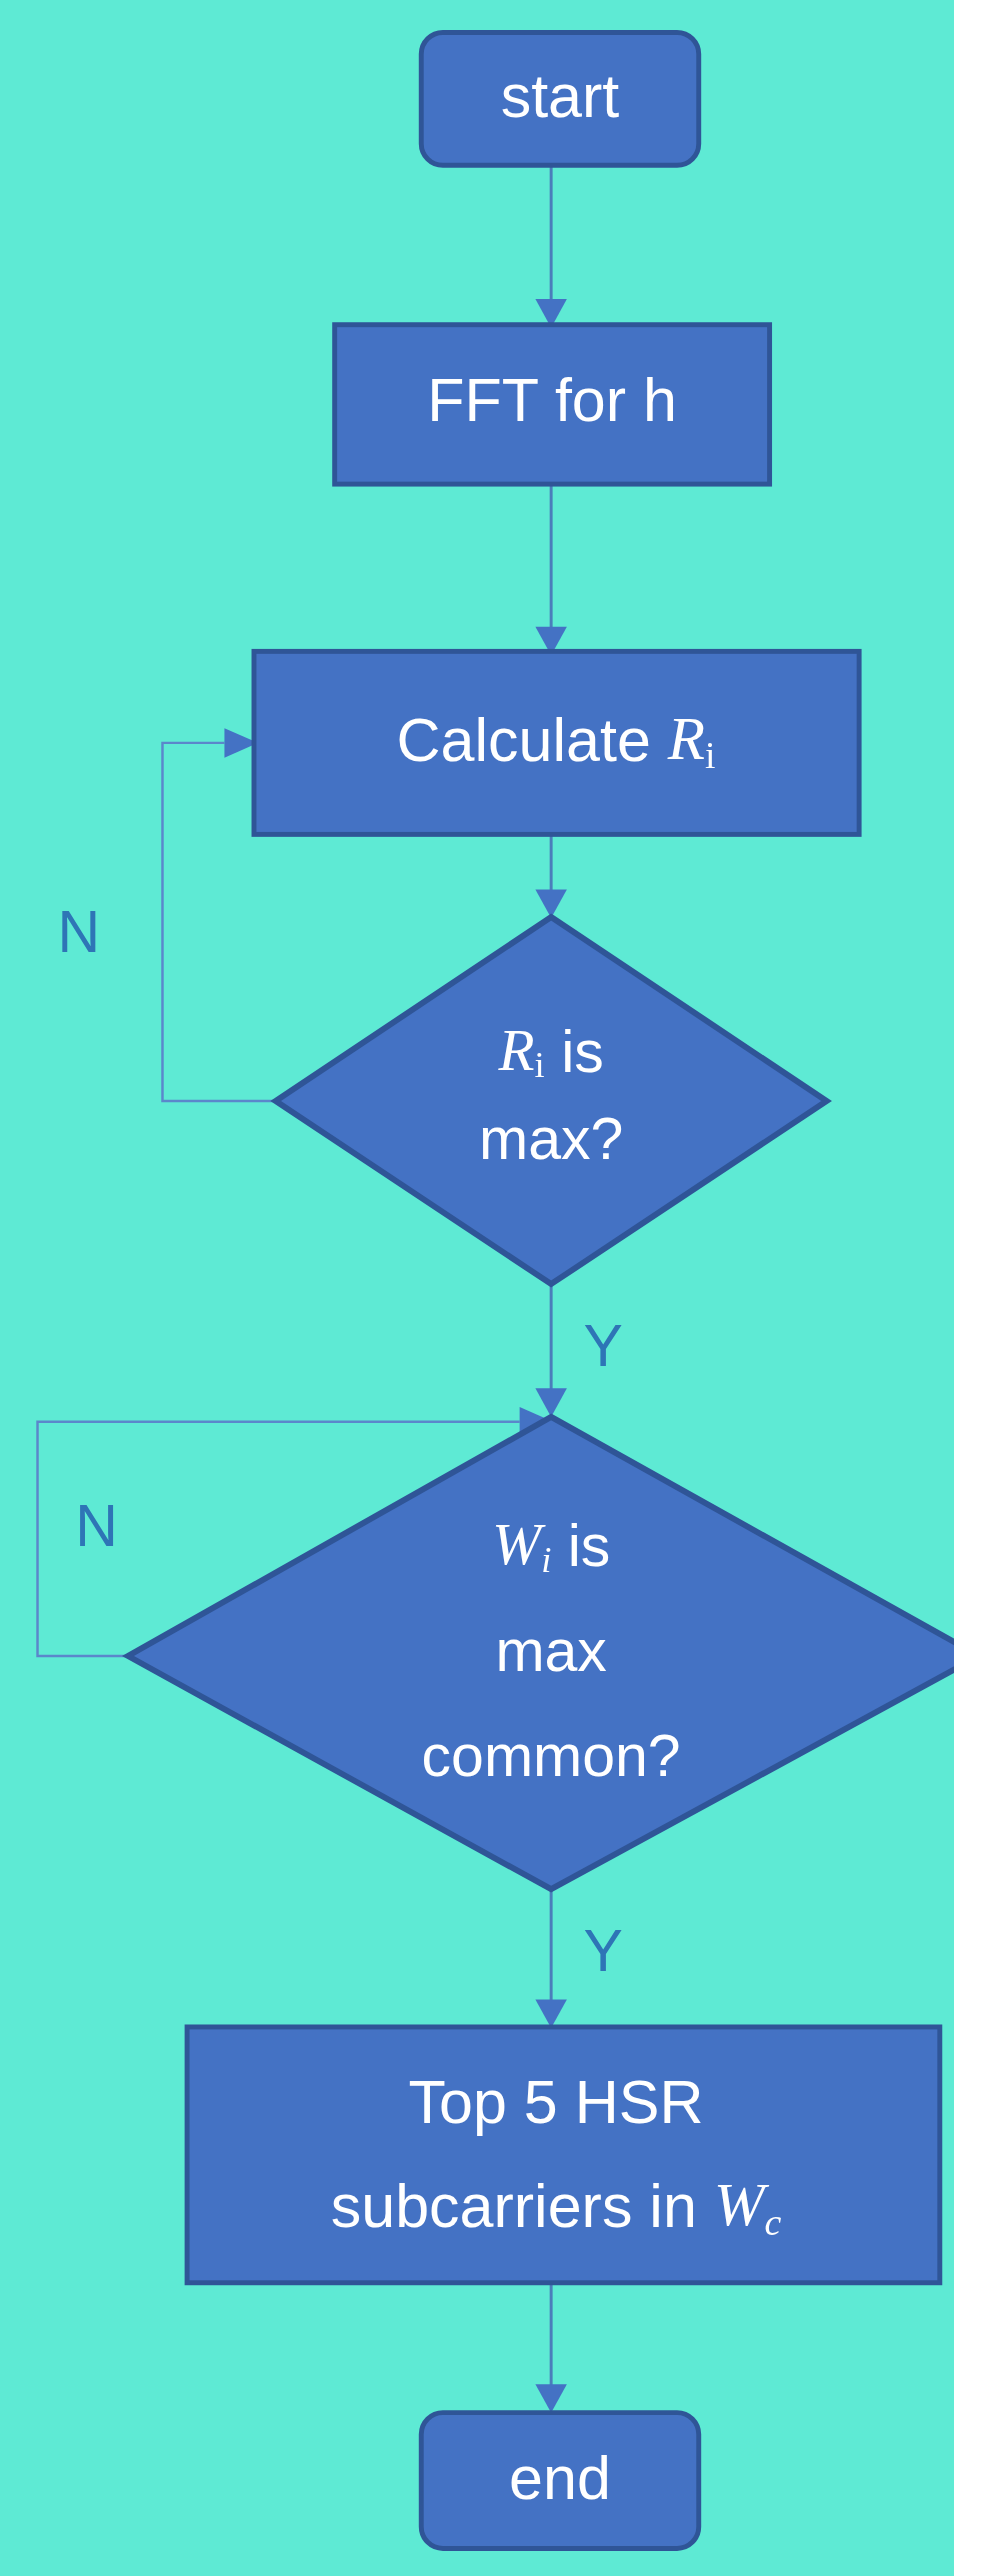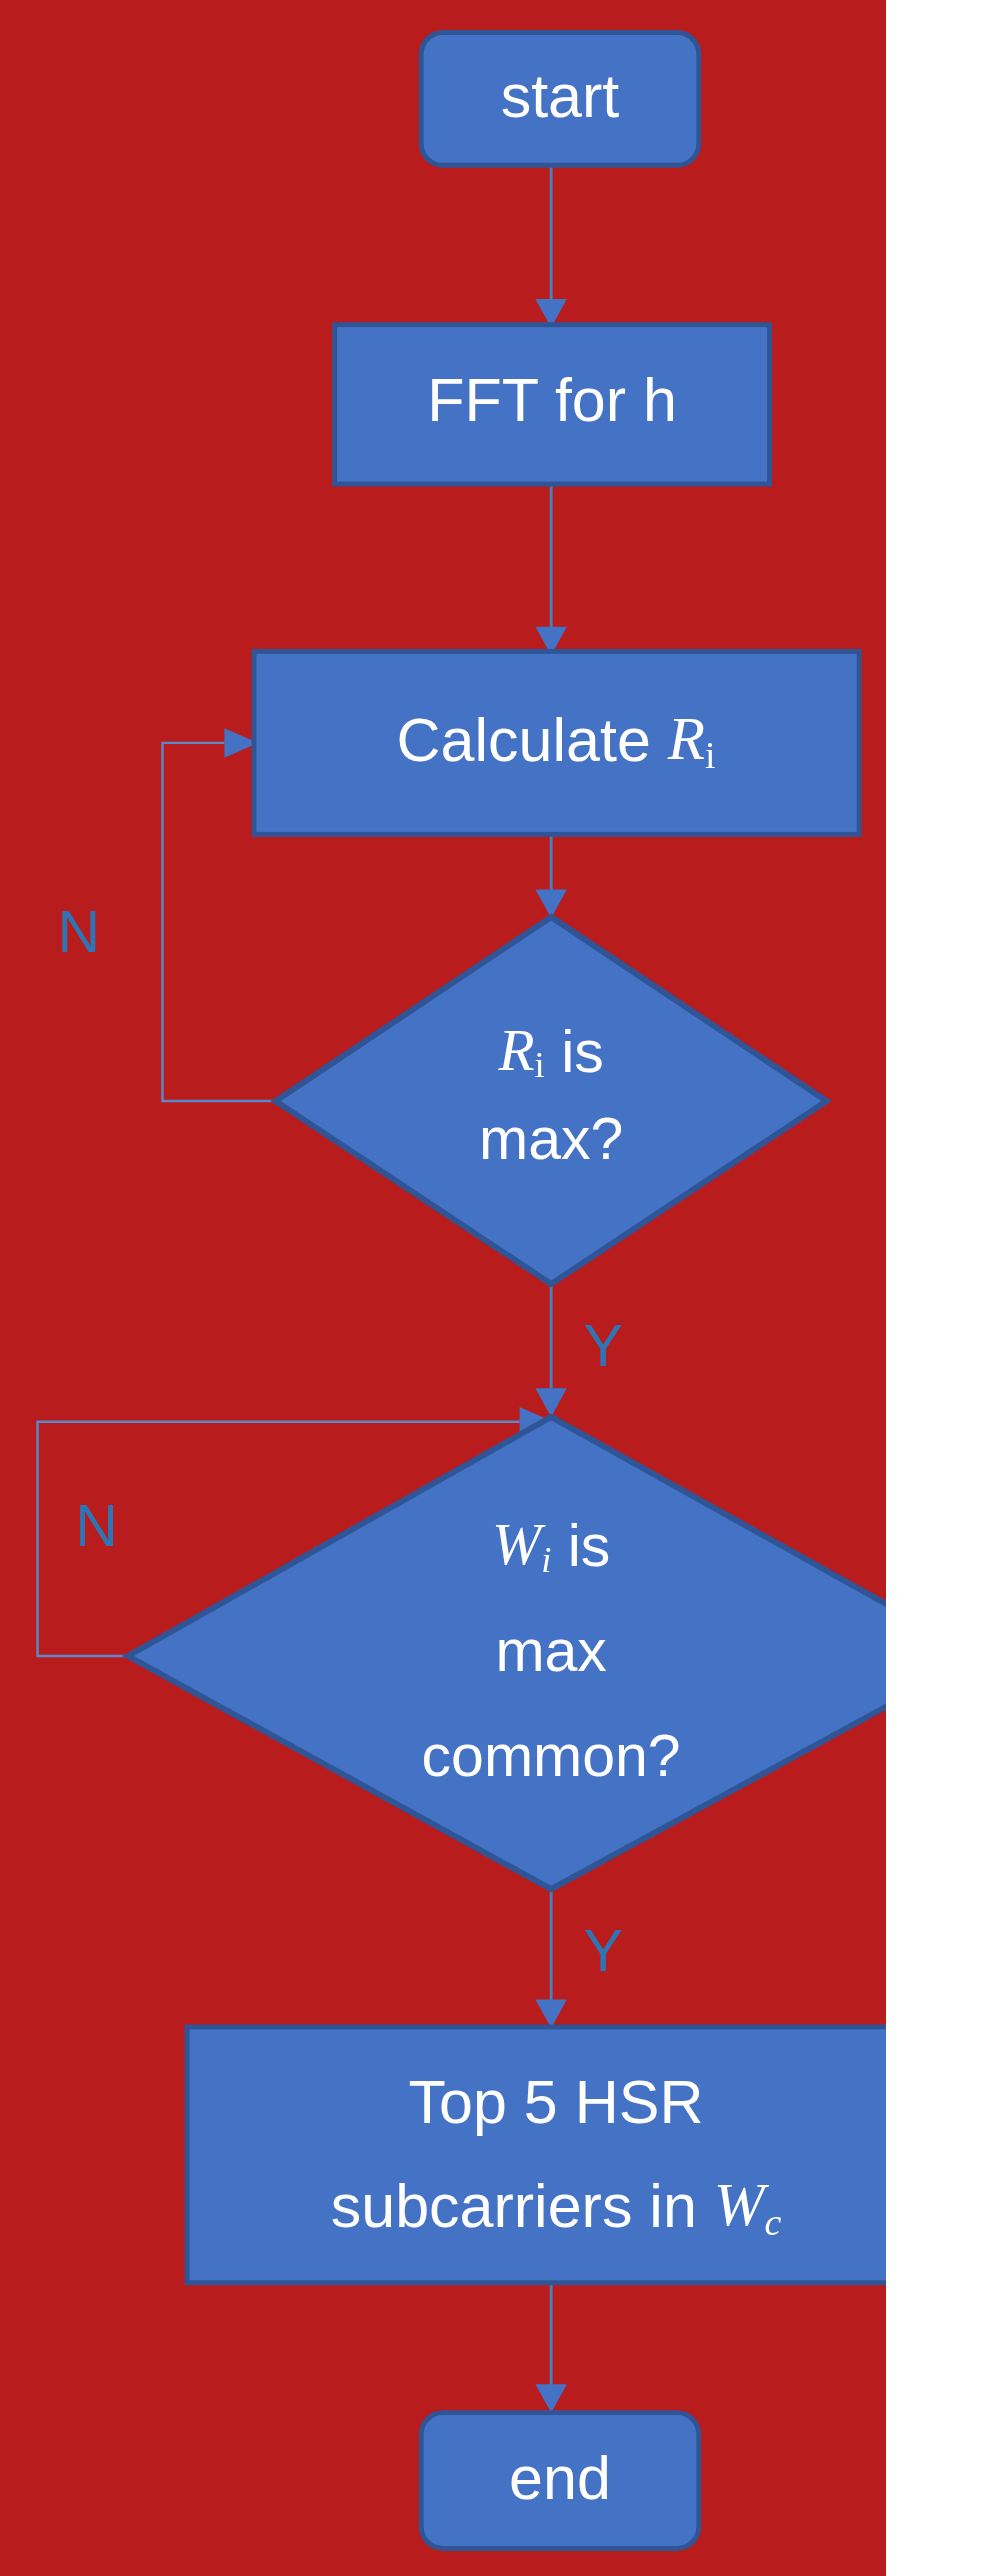--- a/index.html
+++ b/index.html
@@ -6,23 +6,23 @@
   html, body {
     margin: 0;
     padding: 0;
     background: #ffffff;
   }
   body {
     font-family: "Liberation Sans", sans-serif;
   }
   #canvas {
     position: relative;
-    width: 886px;
+    width: 954px;
     height: 2576px;
-    background: #b91c1c;
+    background: #5eead4;
     overflow: hidden;
   }
   #flow-svg {
     position: absolute;
     left: 0;
     top: 0;
     width: 997px;
     height: 2576px;
   }
   .node-text {

